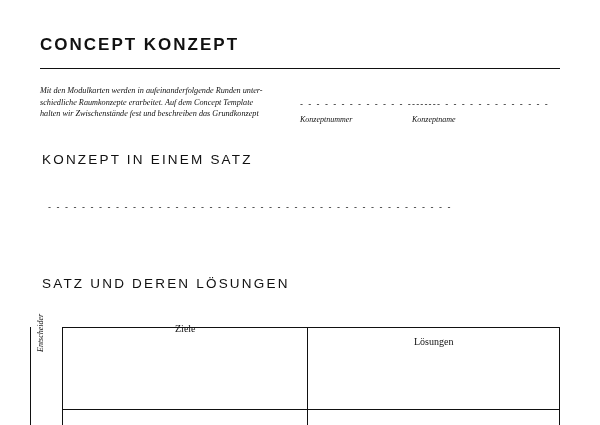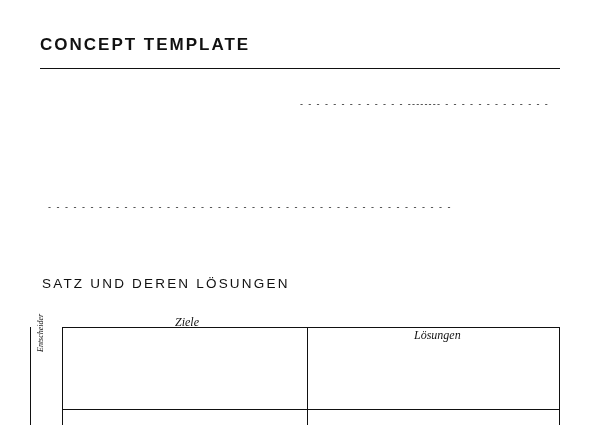--- a/index.html
+++ b/index.html
@@ -99,24 +99,24 @@
     font-size: 9px;
     letter-spacing: 1.5px;
     color: #111111;
     white-space: nowrap;
   }
 
   
   .table-caption {
     position: absolute;
     font-family: "Liberation Serif", serif;
-    font-style: italic;
-    font-size: 12px;
-    color: #111111;
-    white-space: nowrap;
+    font-size: 10px;
+    color: #111111;
+    white-space: nowrap;
+    margin-top: 8px;
   }
   #cap-ziele { left: 175px; top: 315px; }
   #cap-loesungen { left: 414px; top: 328px; }
 
   .table {
     position: absolute;
     left: 62px;
     top: 327px;
     width: 498px;
     height: 98px;
@@ -166,32 +166,36 @@
     width: 1px;
     height: 98px;
     background: #111111;
   }
 </style>
 </head>
 <body>
 
 <div class="page">
 
-  <div class="title">CONCEPT TEMPLATE</div>
+  <div class="title">CONCEPT KONZEPT</div>
   <div class="title-rule"></div>
 
+  <div class="intro">Mit den Modulkarten werden in aufeinanderfolgende Runden unter-schiedliche Raumkonzepte erarbeitet. Auf dem Concept Template halten wir Zwischenstände fest und beschreiben das Grundkonzept</div>
 
   <div class="field" id="field-nummer">
     <div class="dashes">- - - - - - - - - - - - - - - - -</div>
+    <div class="caption">Konzeptnummer</div>
   </div>
 
   <div class="field" id="field-name">
     <div class="dashes">- - - - - - - - - - - - - - - - -</div>
+    <div class="caption">Konzeptname</div>
   </div>
 
+  <div class="section-heading" id="heading-satz">KONZEPT IN EINEM SATZ</div>
 
   <div class="dashed-line">- - - - - - - - - - - - - - - - - - - - - - - - - - - - - - - - - - - - - - - - - - - - - - - -</div>
 
   <div class="section-heading" id="heading-ziele">SATZ UND DEREN LÖSUNGEN</div>
 
   <div class="table-caption" id="cap-ziele">Ziele</div>
   <div class="table-caption" id="cap-loesungen">Lösungen</div>
 
   <div class="side-rule"></div>
   <div class="side-label">Entscheider</div>

